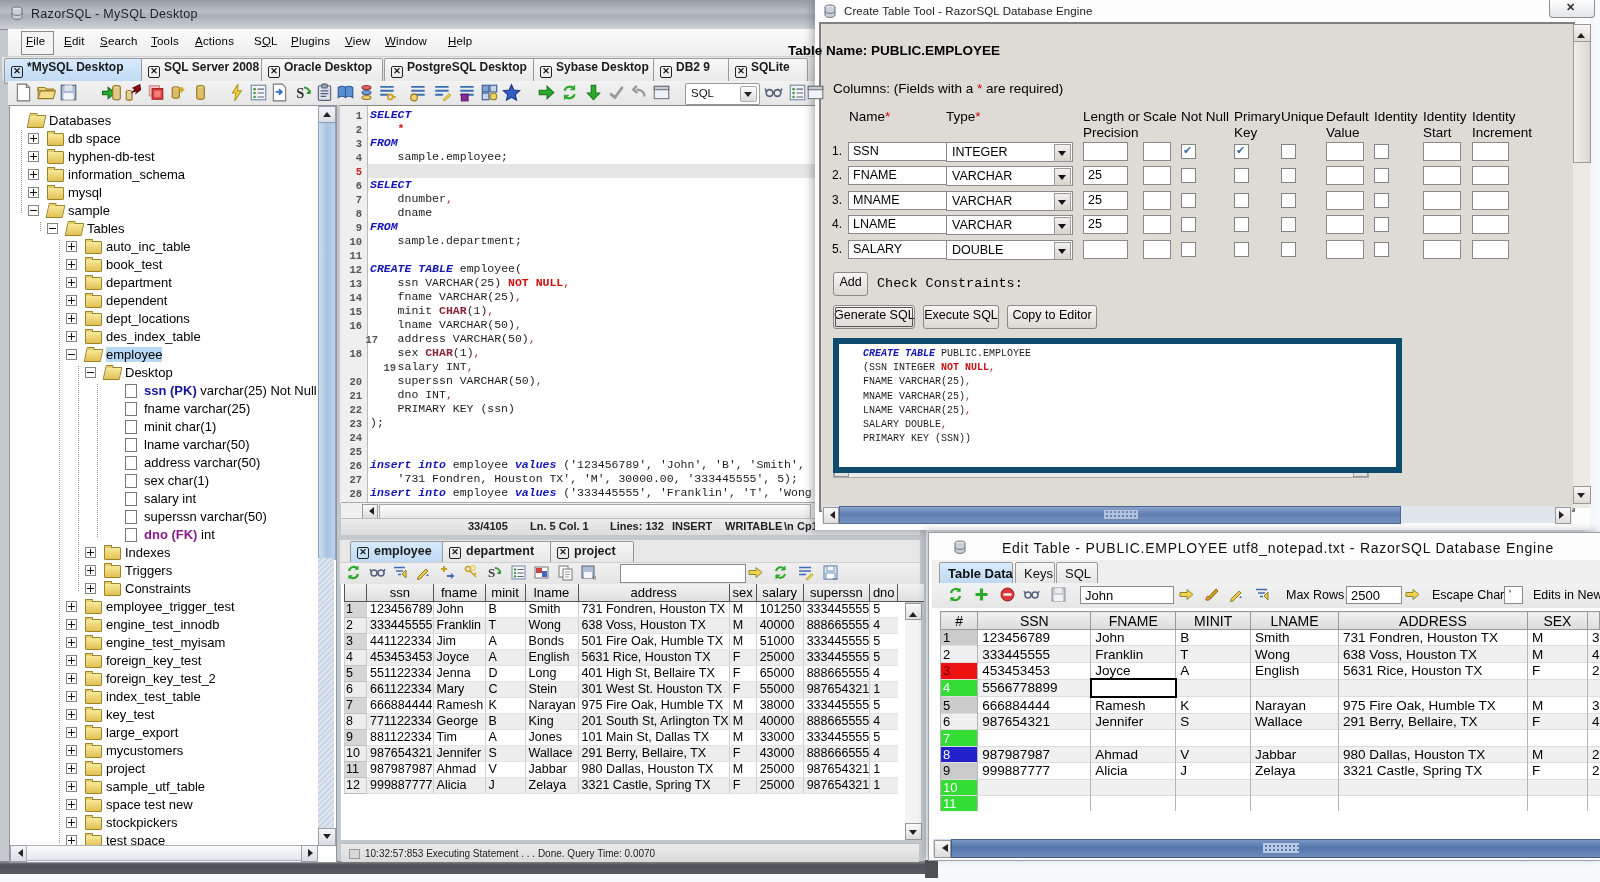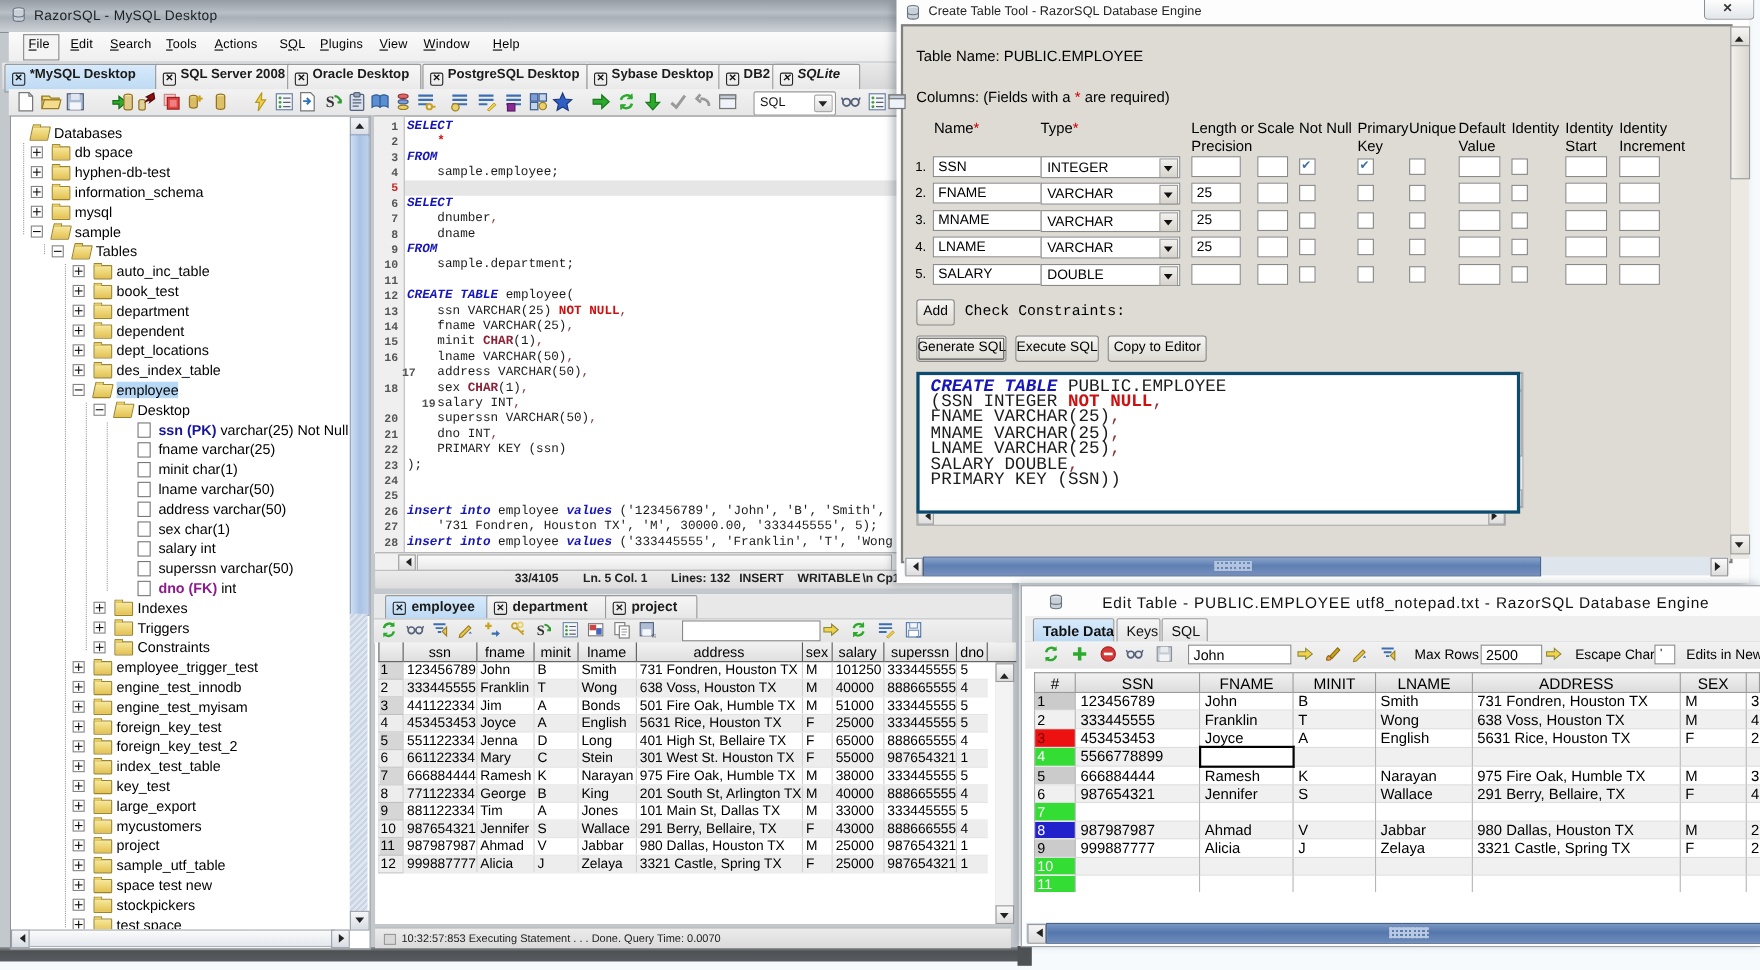--- a/index.html
+++ b/index.html
@@ -105,21 +105,21 @@
 .dlbl{position:absolute;font-size:13.5px;color:#000;white-space:nowrap;}
 .dlbl .st{color:#cc0000;}
 .din{position:absolute;background:#fff;border:1px solid #8a8a8a;font-size:12.5px;color:#000;padding:1px 0 0 4px;}
 .dsel{position:absolute;background:#fff;border:1px solid #8a8a8a;font-size:12.5px;color:#000;}
 .dsel .tx{position:absolute;left:5px;top:2px;}
 .dsel .db{position:absolute;right:1px;top:1px;width:15px;height:16px;background:linear-gradient(180deg,#f2f1ee,#d8d4cc);border:1px solid #999;}
 .dsel .db:after{content:"";position:absolute;left:3px;top:6px;border:4px solid transparent;border-top:5px solid #111;}
 .dcb{position:absolute;width:13px;height:13px;background:#fff;border:1px solid #848484;}
 .dcb.ck:after{content:"\2714";position:absolute;left:1px;top:-1px;font-size:11px;color:#3a6ea5;}
 .dbtn{position:absolute;background:linear-gradient(180deg,#f7f6f4,#dcd9d2);border:1px solid #8a8a8a;border-radius:3px;font-size:12.5px;color:#000;text-align:center;white-space:nowrap;}
-#dlg-ta{left:833px;top:338px;width:533px;height:120px;background:#fff;border:3px solid #0c4a6e;font-family:"Liberation Mono",monospace;font-size:16px;line-height:14.2px;color:#1c1c1c;white-space:pre;padding:3px 0 0 10px;}
+#dlg-ta{left:833px;top:338px;width:533px;height:120px;background:#fff;border:6px solid #0c4a6e;font-family:"Liberation Mono",monospace;font-size:10px;line-height:14.2px;color:#1c1c1c;white-space:pre;padding:3px 0 0 24px;}
 
 #ew{left:928px;top:532px;width:672px;height:327px;background:#fdfdfd;border:1px solid #9aa0a6;border-right:none;box-shadow:-3px -2px 7px rgba(70,80,90,.3);}
 #ew-title{left:1002px;top:540px;font-size:14px;letter-spacing:0.75px;color:#111;}
 #ew-tabs{left:932px;top:560px;width:668px;height:23px;background:#efefef;border-bottom:1px solid #aaa;}
 .etab{position:absolute;top:2px;height:18px;background:linear-gradient(180deg,#f6f6f6,#e4e4e4);border:1px solid #999;border-radius:2px 2px 0 0;font-size:13px;color:#111;white-space:nowrap;}
 .etab.sel{background:linear-gradient(180deg,#d8eafc,#bcd9f2);font-weight:bold;}
 #ew-toolbar{left:932px;top:583px;width:668px;height:25px;background:linear-gradient(180deg,#f2f2f2,#e6e6e6);}
 .ewlbl{position:absolute;font-size:12.5px;color:#000;white-space:nowrap;}
 #egrid{left:940px;top:611px;font-size:14px;color:#000;}
 #egrid table{border-collapse:collapse;table-layout:fixed;}
@@ -159,21 +159,21 @@
   <span class="menu-item" style="left:377px"><u>W</u>indow</span>
   <span class="menu-item" style="left:440px"><u>H</u>elp</span>
 </div>
 <div class="abs" id="conntabs">
     <div class="ctab sel" style="left:2px;width:133px;padding:3px 0 0 6px;"><span class="xb">✕</span><span class="lbl">*MySQL Desktop</span></div>
     <div class="ctab" style="left:139px;width:116px;padding:3px 0 0 6px;"><span class="xb">✕</span><span class="lbl">SQL Server 2008</span></div>
     <div class="ctab" style="left:259px;width:114px;padding:3px 0 0 6px;"><span class="xb">✕</span><span class="lbl">Oracle Desktop</span></div>
     <div class="ctab" style="left:382px;width:143px;padding:3px 0 0 6px;"><span class="xb">✕</span><span class="lbl">PostgreSQL Desktop</span></div>
     <div class="ctab" style="left:531px;width:115px;padding:3px 0 0 6px;"><span class="xb">✕</span><span class="lbl">Sybase Desktop</span></div>
     <div class="ctab" style="left:651px;width:71px;padding:3px 0 0 6px;"><span class="xb">✕</span><span class="lbl">DB2 9</span></div>
-    <div class="ctab" style="left:700px;width:72px;padding:3px 0 0 6px;font-style:italic;"><span class="xb">✕</span><span class="lbl">SQLite</span></div>
+    <div class="ctab" style="left:726px;width:72px;padding:3px 0 0 6px;"><span class="xb">✕</span><span class="lbl">SQLite</span></div>
   </div>
 <div class="abs" id="toolbar"></div>
 <div class="abs" id="sqldrop" style="position:absolute;left:685px;top:83px;">
     <span class="tx">SQL</span>
     <span class="db"></span>
   </div>
 
 <div class="abs" id="treewrap"></div>
 <div class="abs" id="treelines">
     <div style="position:absolute;left:21px;top:130px;width:1px;height:83px;border-left:1px dotted #9a9a9a;"></div>
@@ -671,21 +671,21 @@
   </div>
 <div class="abs" id="dlg-hsb">
     <div style="position:absolute;left:1px;top:1px;width:14px;height:15px;background:linear-gradient(180deg,#fafafa,#ddd);border:1px solid #999;"></div>
     <div style="position:absolute;left:4px;top:5px;border:4px solid transparent;border-right:5px solid #222;"></div>
     <div style="position:absolute;right:1px;top:1px;width:14px;height:15px;background:linear-gradient(180deg,#fafafa,#ddd);border:1px solid #999;"></div>
     <div style="position:absolute;right:4px;top:5px;border:4px solid transparent;border-left:5px solid #222;"></div>
     <div style="position:absolute;left:17px;top:0px;width:560px;height:16px;background:linear-gradient(180deg,#8aa3cb,#5f7fb2 45%,#7690bd);border:1px solid #4a6590;"></div>
     <div style="position:absolute;left:282px;top:4px;width:34px;height:9px;background:repeating-linear-gradient(90deg,#c7d4e8 0 2px,transparent 2px 4px),repeating-linear-gradient(0deg,#c7d4e8 0 2px,transparent 2px 4px);opacity:.8;"></div>
   </div>
 <div class="abs" id="dlg-form">
-    <div class="dlbl" style="left:833px;top:43px;">Table Name: PUBLIC.EMPLOYEE</div>
+    <div class="dlbl" style="left:788px;top:43px;font-weight:bold;">Table Name: PUBLIC.EMPLOYEE</div>
     <div class="dlbl" style="left:833px;top:81px;">Columns: (Fields with a <span class="st">*</span> are required)</div>
     <div class="dlbl" style="left:849px;top:109px;line-height:15.5px;">Name<span class="st">*</span></div>
     <div class="dlbl" style="left:946px;top:109px;line-height:15.5px;">Type<span class="st">*</span></div>
     <div class="dlbl" style="left:1083px;top:109px;line-height:15.5px;">Length or<br>Precision</div>
     <div class="dlbl" style="left:1143px;top:109px;line-height:15.5px;">Scale</div>
     <div class="dlbl" style="left:1181px;top:109px;line-height:15.5px;">Not Null</div>
     <div class="dlbl" style="left:1234px;top:109px;line-height:15.5px;">Primary<br>Key</div>
     <div class="dlbl" style="left:1281px;top:109px;line-height:15.5px;">Unique</div>
     <div class="dlbl" style="left:1326px;top:109px;line-height:15.5px;">Default<br>Value</div>
     <div class="dlbl" style="left:1374px;top:109px;line-height:15.5px;">Identity</div>

